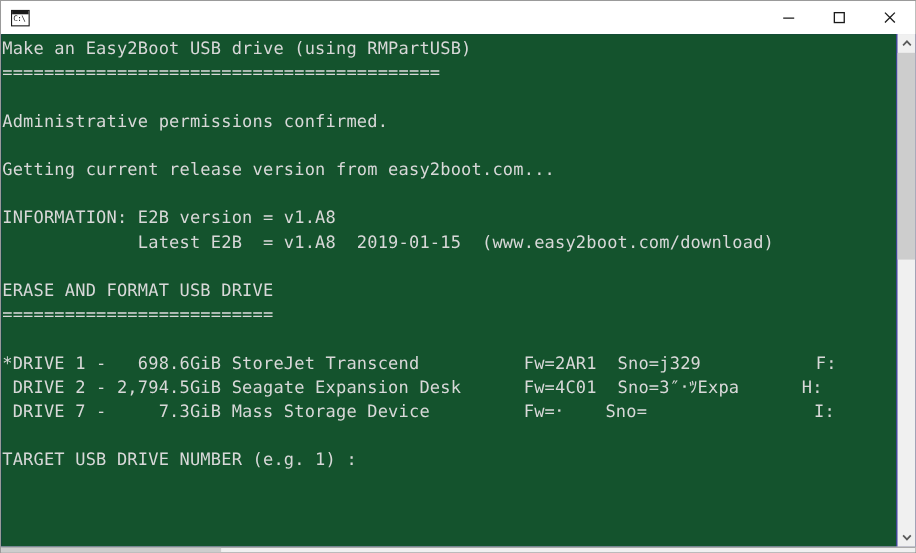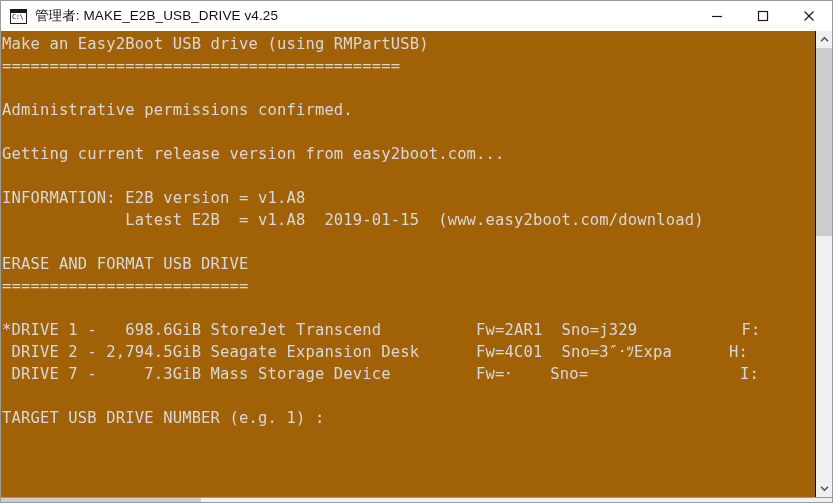--- a/index.html
+++ b/index.html
@@ -82,21 +82,21 @@
   #client {
     flex: 1;
     position: relative;
     display: flex;
     overflow: hidden;
     background: #000080;
   }
   #console {
     flex: 1;
     position: relative;
-    background: #a16207;
+    background: #14532d;
     overflow: hidden;
     padding: 2px 18px 0 1px;
   }
   #console-lines {
     font-family: "DejaVu Sans Mono", "Liberation Mono", monospace;
     font-size: 15.5px;
     line-height: 22px;
     color: #d8d8d8;
     white-space: pre;
     letter-spacing: 0.15px;
@@ -155,21 +155,20 @@
 </head>
 <body>
 
 <div id="window">
 
   <div id="titlebar">
     <div id="title-icon">
       <div class="bar"></div>
       <div class="prompt">C:\</div>
     </div>
-    <div id="title-text">管理者: MAKE_E2B_USB_DRIVE v4.25</div>
 
     <div id="window-controls">
       <button class="winbtn" title="Minimize">
         <svg width="12" height="12" viewBox="0 0 12 12">
           <line x1="1" y1="6.5" x2="11" y2="6.5" stroke="#1a1a1a" stroke-width="1.2"></line>
         </svg>
       </button>
       <button class="winbtn" title="Maximize">
         <svg width="12" height="12" viewBox="0 0 12 12">
           <rect x="1.5" y="1.5" width="9" height="9" fill="none" stroke="#1a1a1a" stroke-width="1.2"></rect>

